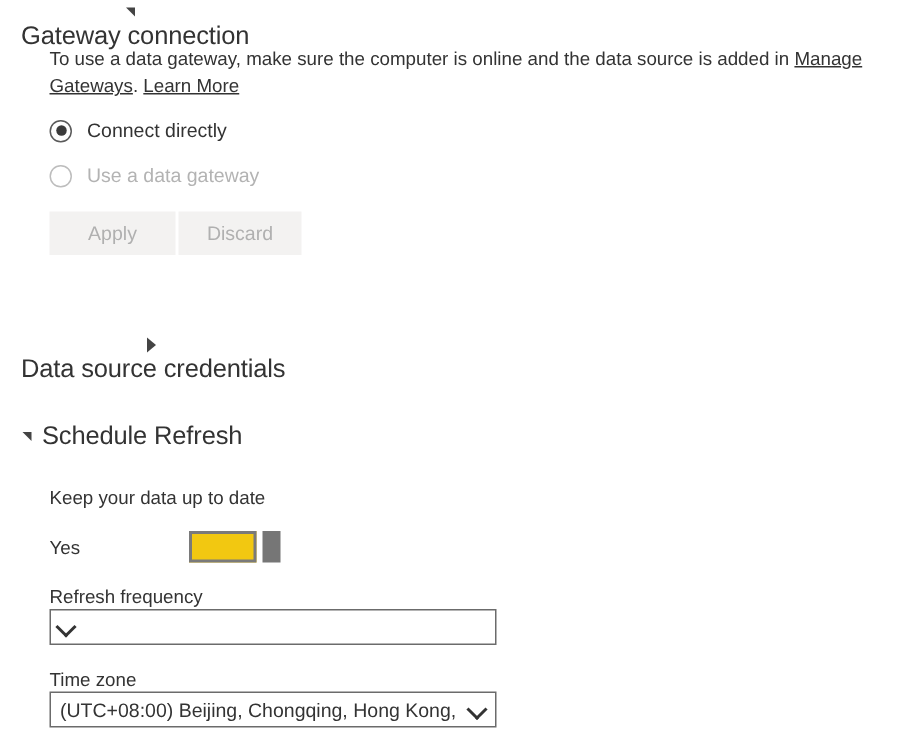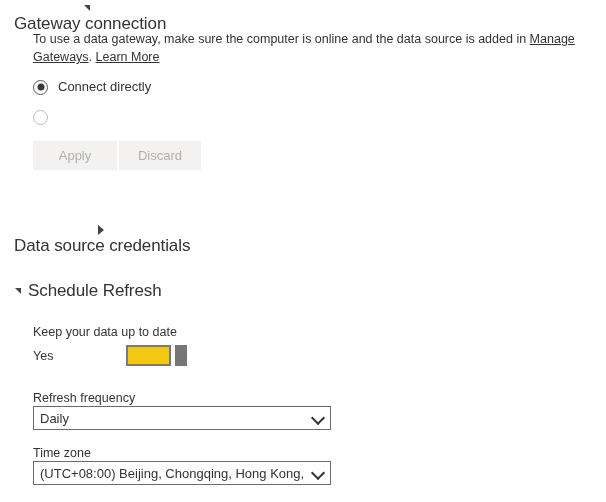--- a/index.html
+++ b/index.html
@@ -153,21 +153,21 @@
     color: #333333;
     line-height: 16px;
   }
   #label-keepdata  { top: 324px; }
   #label-frequency { top: 390px; }
   #label-timezone  { top: 445px; }
 
   .toggle-row {
     position: absolute;
     left: 33px;
-    top: 345px;
+    top: 354px;
     width: 300px;
     height: 22px;
   }
   .toggle-state {
     position: absolute;
     left: 0;
     top: 3px;
     font-size: 12.5px;
     color: #333333;
     line-height: 16px;
@@ -253,20 +253,21 @@
   <span>To use a data gateway, make sure the computer is online and the data source is added in </span><a class="link">Manage Gateways</a><span>. </span><a class="link">Learn More</a>
 </div>
 
 <div class="radio-row" id="radio-direct">
   <span class="radio checked"></span>
   <span class="radio-label">Connect directly</span>
 </div>
 
 <div class="radio-row" id="radio-gateway">
   <span class="radio disabled"></span>
+  <span class="radio-label disabled">Use a data gateway</span>
 </div>
 
 <button class="btn" id="btn-apply">Apply</button>
 <button class="btn" id="btn-discard">Discard</button>
 
 <div class="section-header" id="hdr-credentials">
   <span class="caret collapsed"></span>
   <span class="section-title">Data source credentials</span>
 </div>
 
@@ -281,21 +282,20 @@
   <span class="toggle-state">Yes</span>
   <span class="toggle">
     <span class="toggle-track"></span>
     <span class="toggle-thumb"></span>
   </span>
 </div>
 
 <div class="field-label" id="label-frequency">Refresh frequency</div>
 
 <div class="dropdown" id="dd-frequency">
-  <span class="dropdown-value">Daily</span>
   <span class="dropdown-chevron"></span>
 </div>
 
 <div class="field-label" id="label-timezone">Time zone</div>
 
 <div class="dropdown" id="dd-timezone">
   <span class="dropdown-value">(UTC+08:00) Beijing, Chongqing, Hong Kong, Ur</span>
   <span class="dropdown-chevron"></span>
 </div>
 

